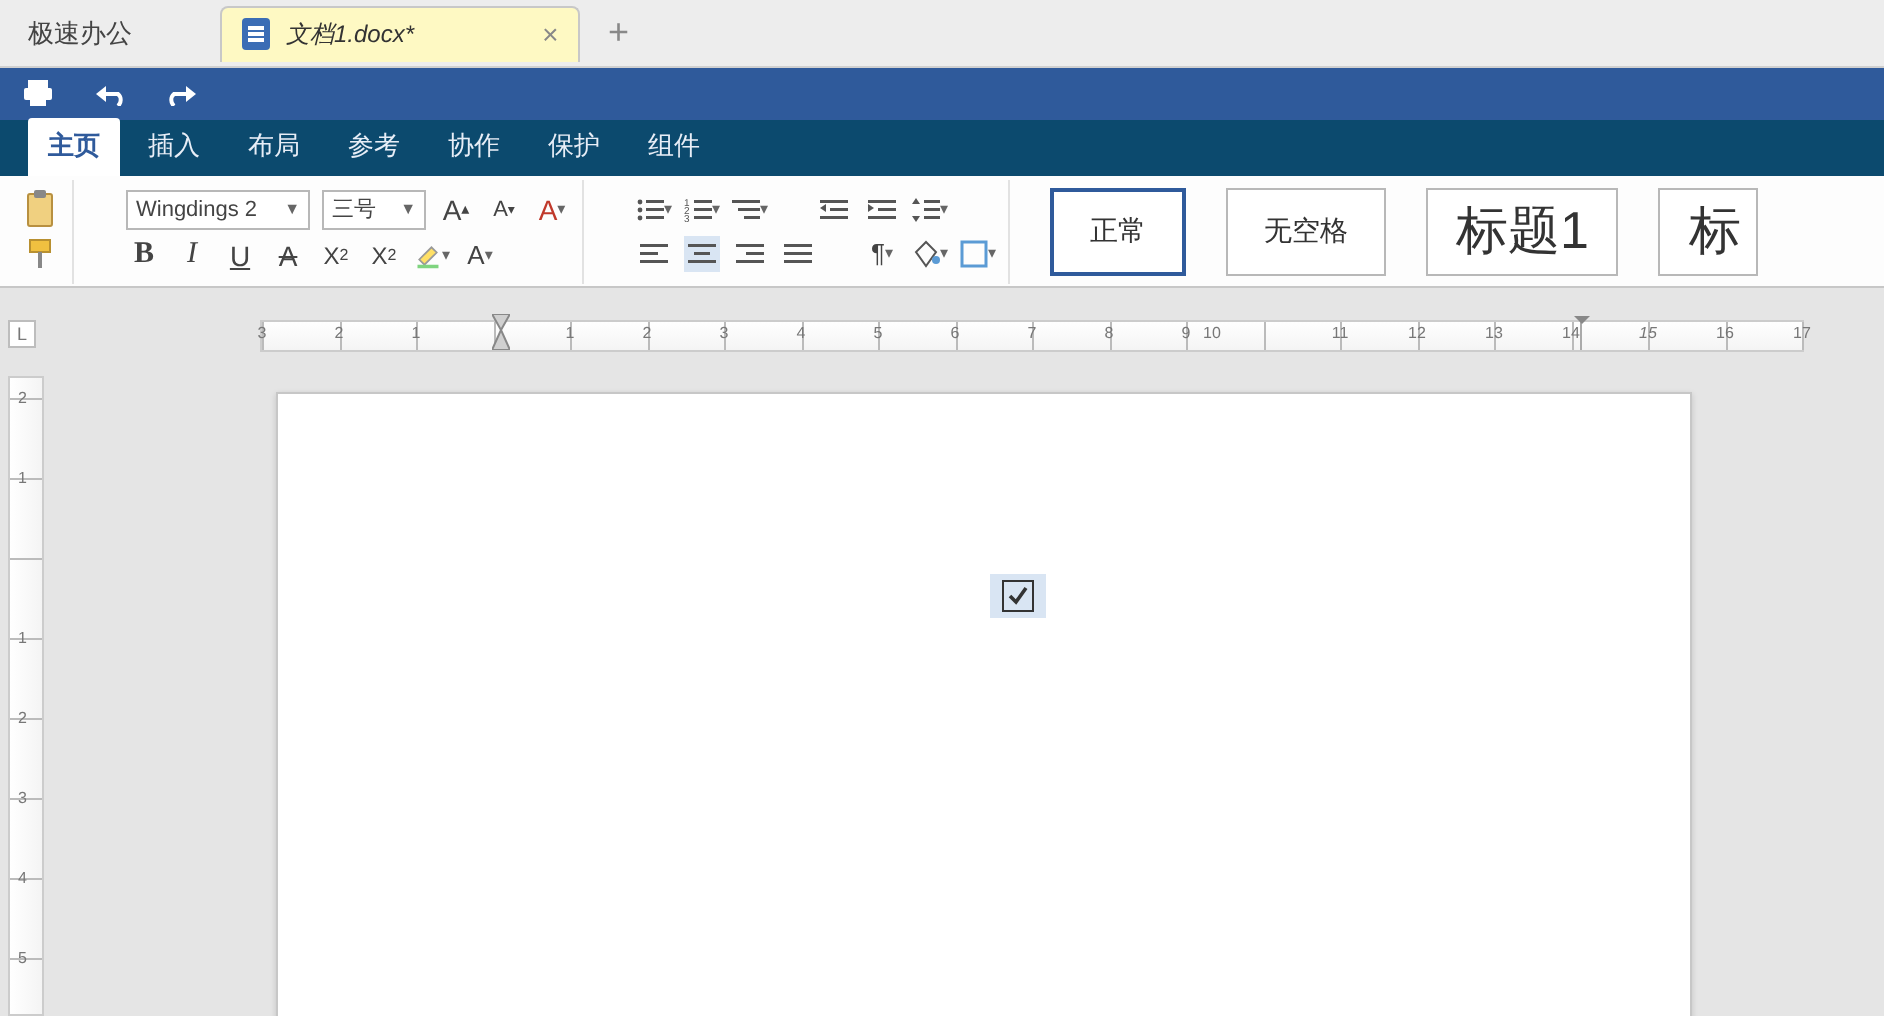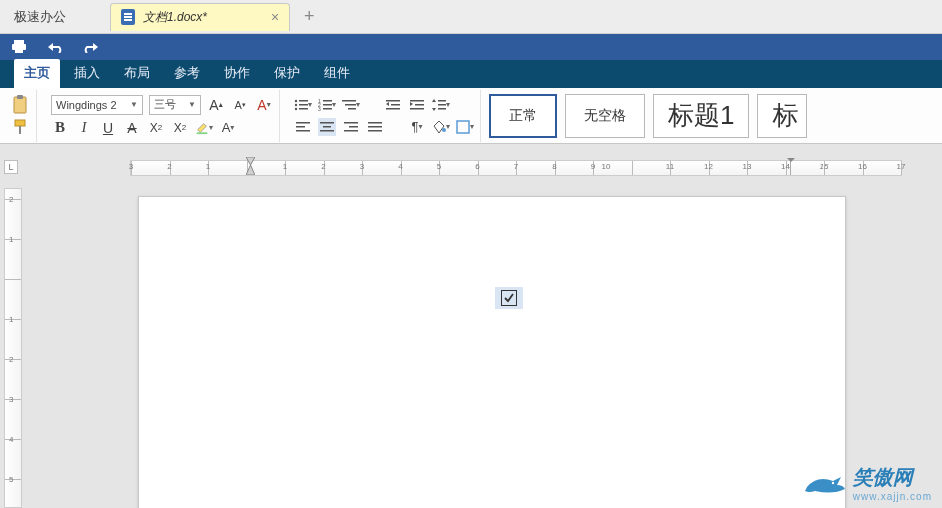--- a/index.html
+++ b/index.html
@@ -20,21 +20,21 @@
   .titlebar .qat { display: flex; gap: 18px; }
   .titlebar .qat span svg { display:block; }
   .title-text { flex: 1; text-align: center; font-size: 12px; color: #fff; }
 
   
   .ribbon-tabs { height: 28px; background: #0c4a6e; display: flex; align-items: flex-end; padding-left: 14px; gap: 4px; }
   .ribbon-tab { padding: 5px 10px 6px; font-size: 13px; color: #e8eef7; cursor: pointer; }
   .ribbon-tab.active { background: #fff; color: #2f5a9b; font-weight: 600; border-radius: 2px 2px 0 0; }
 
   
-  .ribbon { height: 56px; background: #fdfdfd; border-bottom: 1px solid #c7c7c7; display: flex; align-items: center; padding: 0 6px; gap: 8px; font-size: 12px; color: #444; }
+  .ribbon { height: 56px; background: #fdfdfd; border-bottom: 1px solid #c7c7c7; display: flex; align-items: center; padding: 0 6px; gap: 20px; font-size: 12px; color: #444; }
   .ribbon .group { display: flex; flex-direction: column; gap: 4px; padding: 0 6px; border-right: 1px solid #e2e2e2; height: 52px; justify-content: center; }
   .ribbon .row { display: flex; align-items: center; gap: 6px; }
   .font-select { width: 92px; height: 20px; border: 1px solid #b8b8b8; font-size: 11px; padding: 0 4px; display:flex; align-items:center; justify-content:space-between; background:#fff; }
   .size-select { width: 52px; height: 20px; border: 1px solid #b8b8b8; font-size: 11px; padding: 0 4px; display:flex; align-items:center; justify-content:space-between; background:#fff; }
   .dd { font-size: 8px; color:#666; }
   .btn-ic { width: 18px; height: 18px; display: inline-flex; align-items: center; justify-content: center; cursor: pointer; color:#444; }
   .btn-ic svg { display:block; }
   .bold { font-weight: 700; font-family: "Times New Roman"; font-size: 15px; }
   .italic { font-style: italic; font-family: "Times New Roman"; font-size: 15px; }
   .underline { text-decoration: underline; font-size: 14px; }
@@ -358,23 +358,13 @@
   <div class="page">
     <div class="checkbox-sel">
       <span class="checkbox-glyph">
         <svg width="12" height="12" viewBox="0 0 12 12">
             <path d="M2 6 L5 9 L10 2" stroke="#333" stroke-width="1.8" fill="none"></path>
           </svg>
       </span>
     </div>
   </div>
 
-  <div class="watermark">
-    <svg class="shark" viewBox="0 0 44 24">
-      <path d="M4 16 Q14 4 30 10 L38 6 L34 14 Q40 14 42 18 Q30 24 12 20 Q6 22 2 20 Z" fill="#3a8fc7"></path>
-      <circle cx="30" cy="12" r="1.2" fill="#fff"></circle>
-    </svg>
-    <div>
-      <span>笑傲网</span>
-      <span class="small">www.xajjn.com</span>
-    </div>
-  </div>
 </div>
 
 </body></html>

